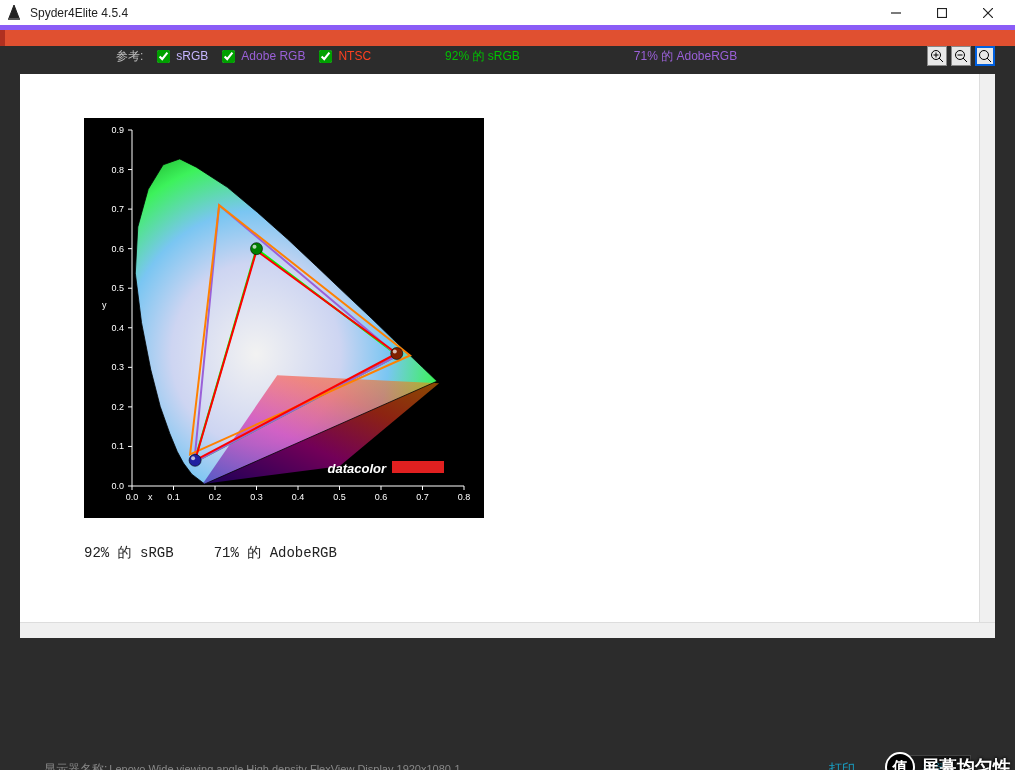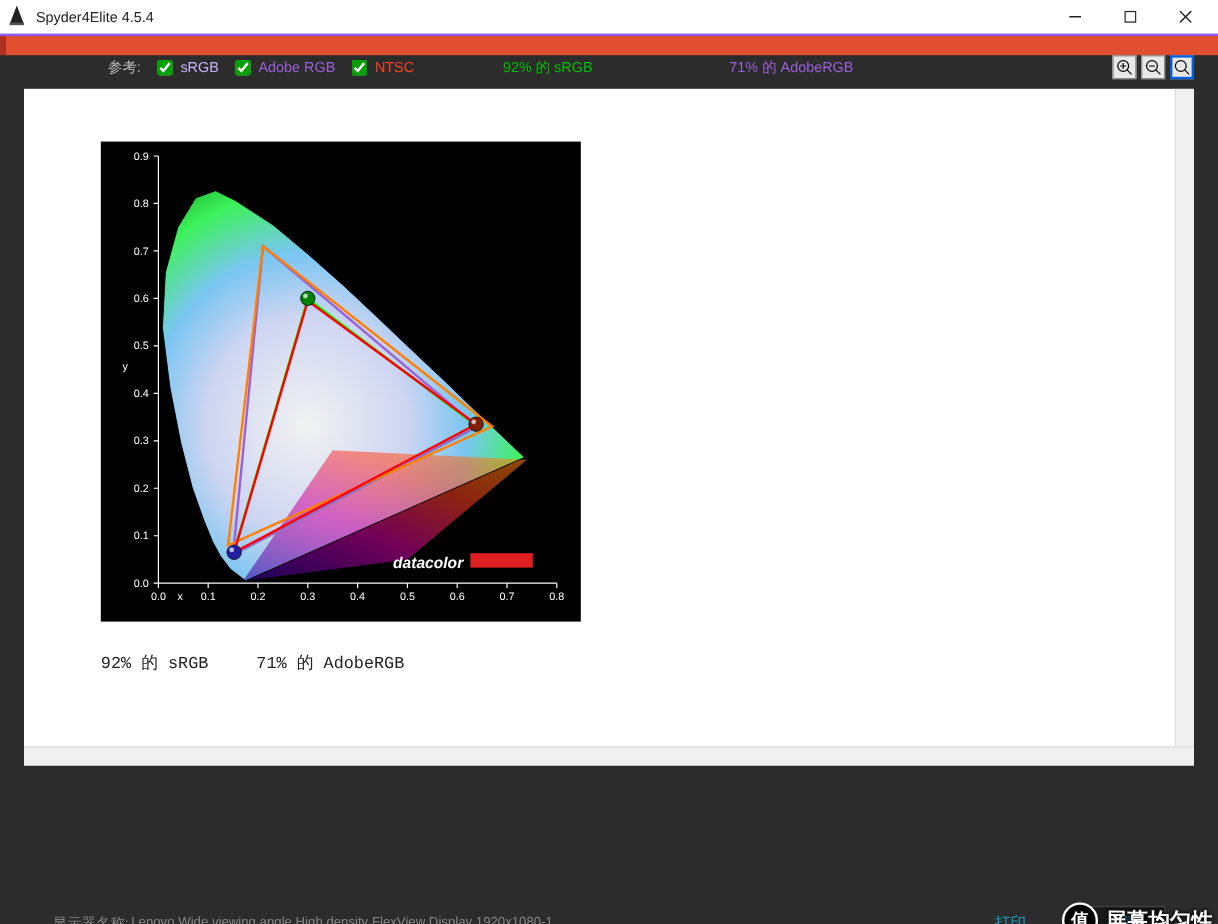--- a/index.html
+++ b/index.html
@@ -1,18 +1,18 @@
 <!DOCTYPE html>
 <html><head>
 <meta charset="utf-8">
 <style>
   * { box-sizing: border-box; margin: 0; padding: 0; }
   body { width: 1015px; height: 770px; font-family: "Microsoft YaHei", Arial, sans-serif; font-size: 12px; overflow: hidden; background: linear-gradient(90deg, #b03020 0 5px, #e05030 5px 10px); }
   
-  .titlebar { display: flex; align-items: center; height: 30px; background: #ffffff; border-bottom: 2px solid #8b5cf6; padding: 0 4px; }
+  .titlebar { display: flex; align-items: center; height: 30px; background: #ffffff; border-bottom: 5px solid #8b5cf6; padding: 0 4px; }
   .app-icon { width: 20px; height: 20px; margin-right: 6px; display: flex; align-items: center; justify-content: center; }
   .app-title { flex: 1; font-size: 12px; color: #222; }
   .winbtn { width: 46px; height: 30px; display: flex; align-items: center; justify-content: center; cursor: default; }
   .winbtn svg { pointer-events: none; }
   
   .app { background: #2c2c2c; width: 1015px; height: 740px; position: relative; }
   
   .tabrow { display: flex; justify-content: center; align-items: center; height: 22px; margin-top: 6px; gap: 0; }
   .tab { background: #e4e4e4; color: #222; border: 1px solid #9a9a9a; border-right: none; height: 20px; padding: 1px 8px; font-size: 12px; display: flex; align-items: center; }
   .tab:last-child { border-right: 1px solid #9a9a9a; }
@@ -83,21 +83,21 @@
       <svg width="10" height="10">
         <line x1="0" y1="0" x2="10" y2="10" stroke="#222" stroke-width="1.2"></line>
         <line x1="10" y1="0" x2="0" y2="10" stroke="#222" stroke-width="1.2"></line>
       </svg>
     </div>
 </div>
 
 <div class="app">
 
 
-  <div class="refbar" style="padding-left:90px;">
+  <div class="refbar" style="padding-left:116px;">
     <span class="reflabel">参考:</span>
     <span class="chk-wrap">
       <input type="checkbox" checked="" style="">
       <span class="lbl-srgb">sRGB</span>
     </span>
     <span class="chk-wrap">
       <input type="checkbox" checked="" style="">
       <span class="lbl-argb">Adobe RGB</span>
     </span>
     <span class="chk-wrap">

